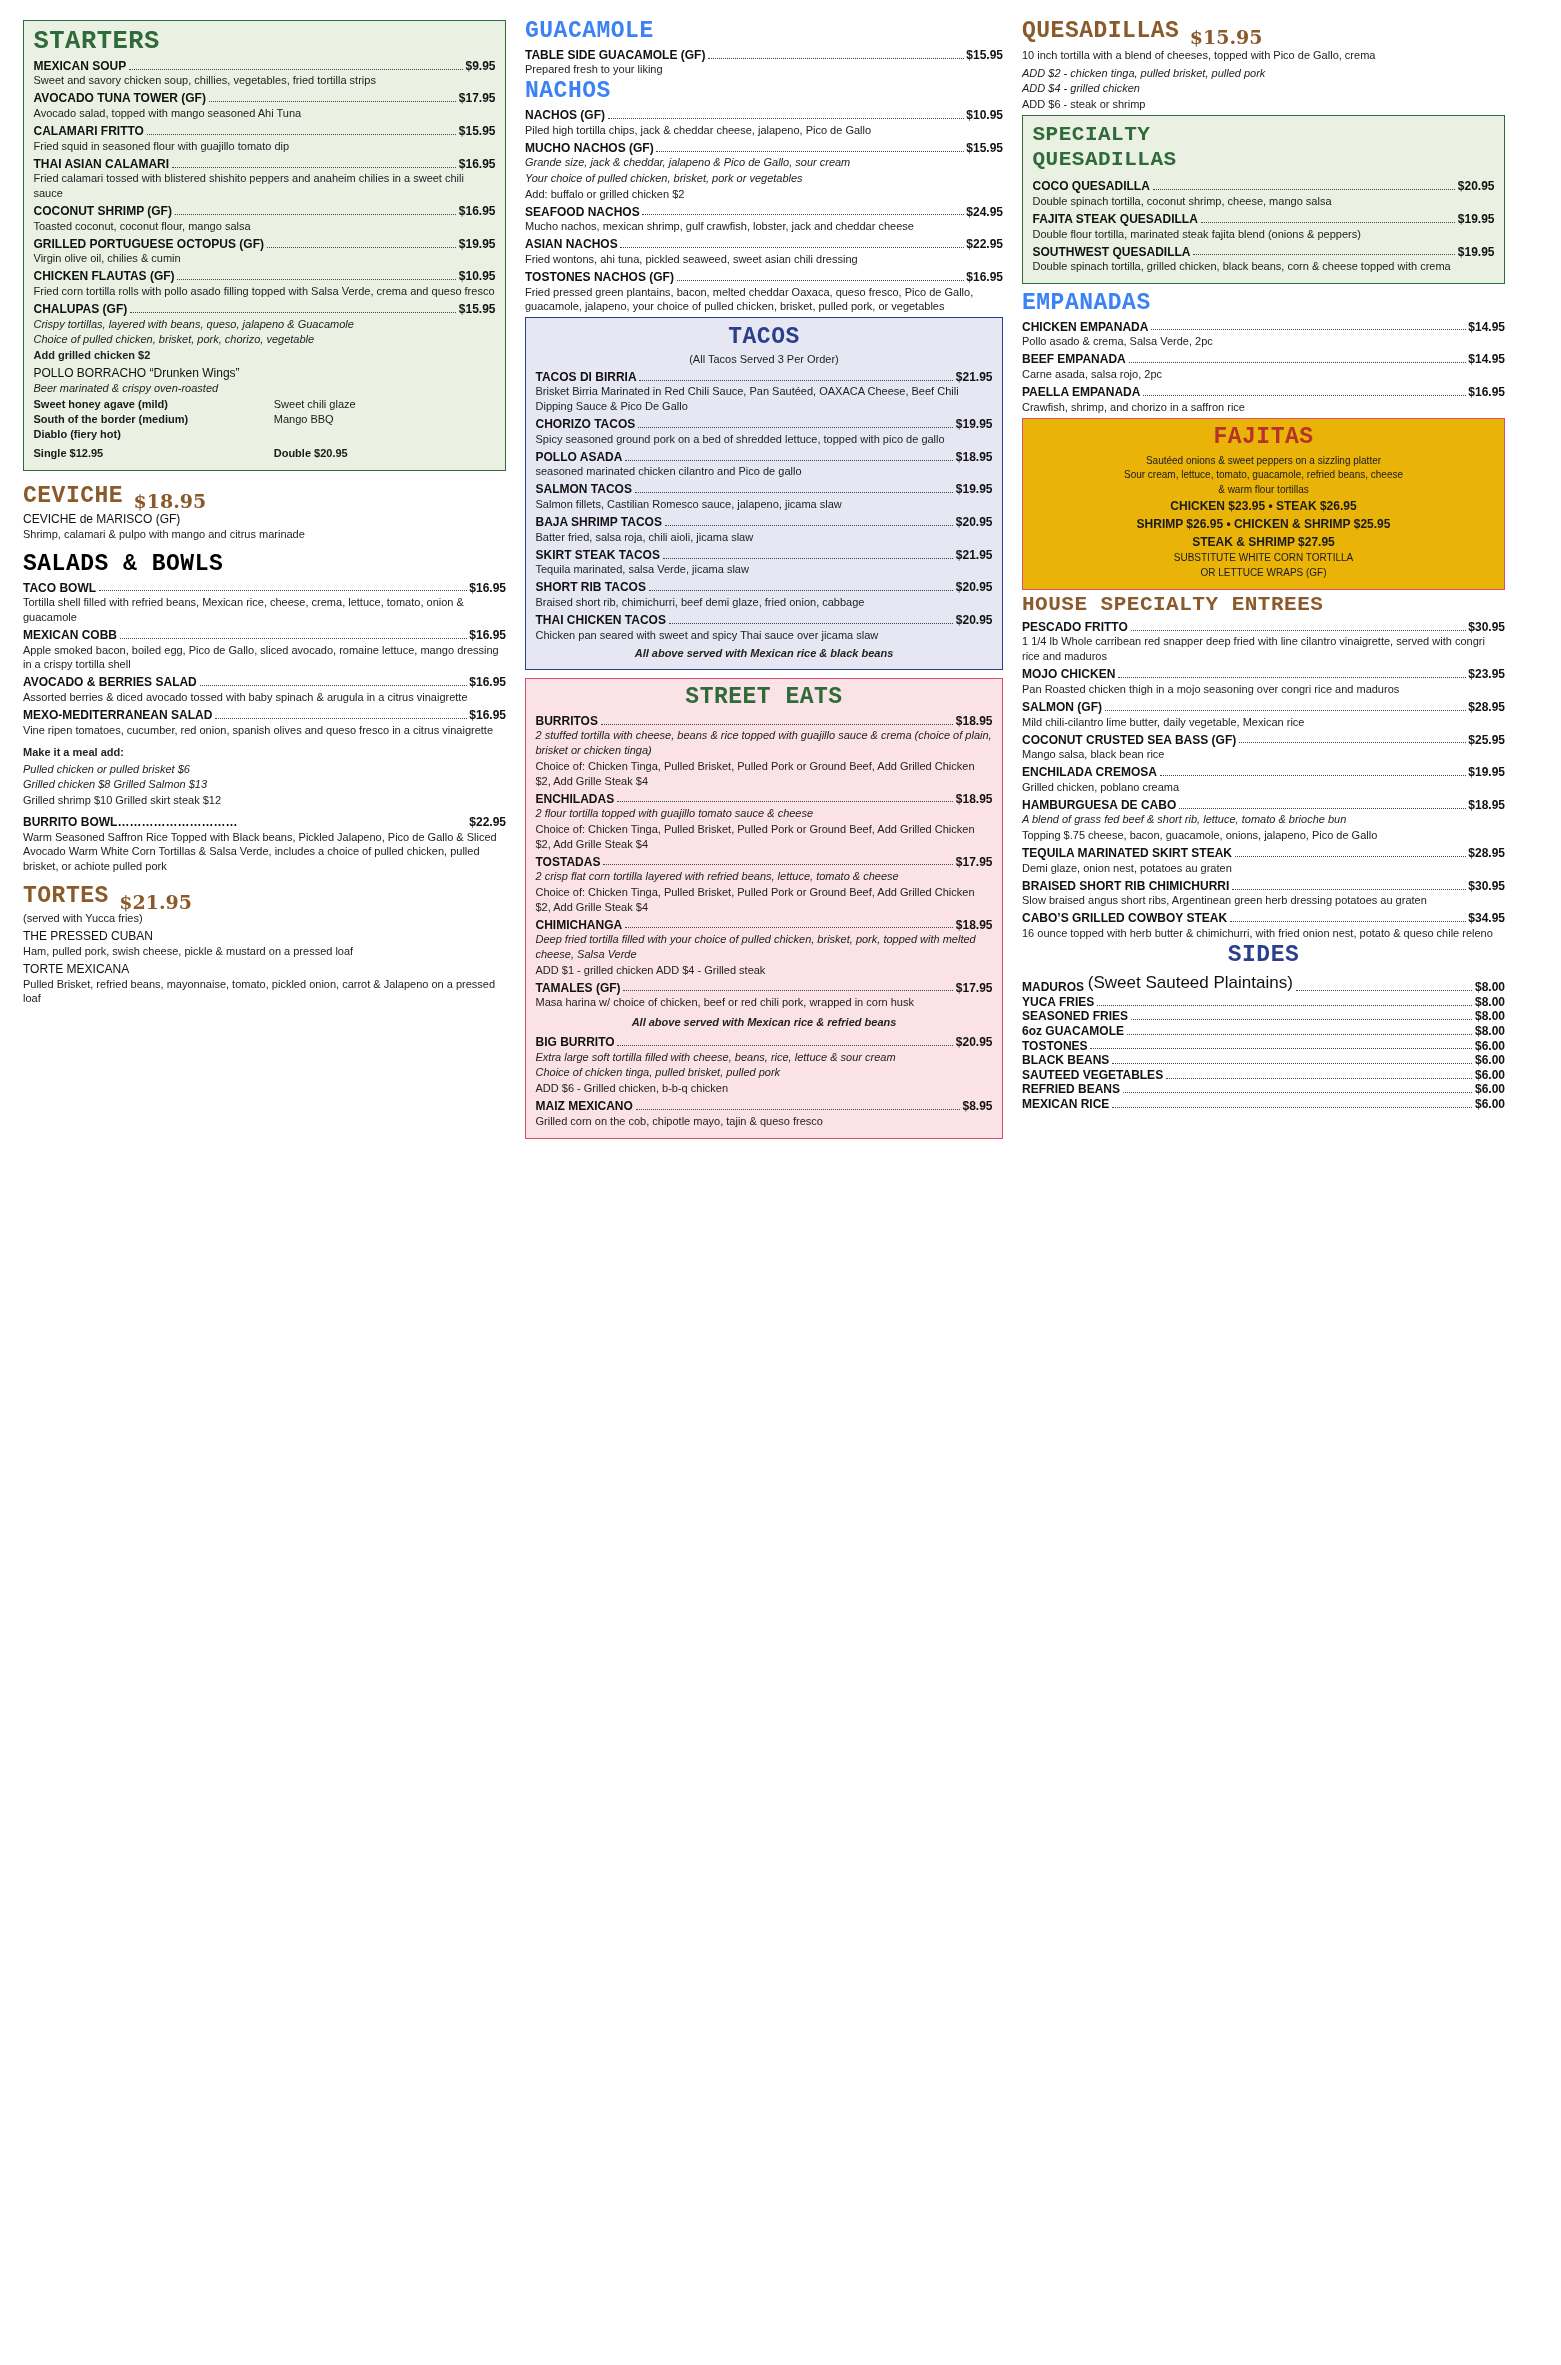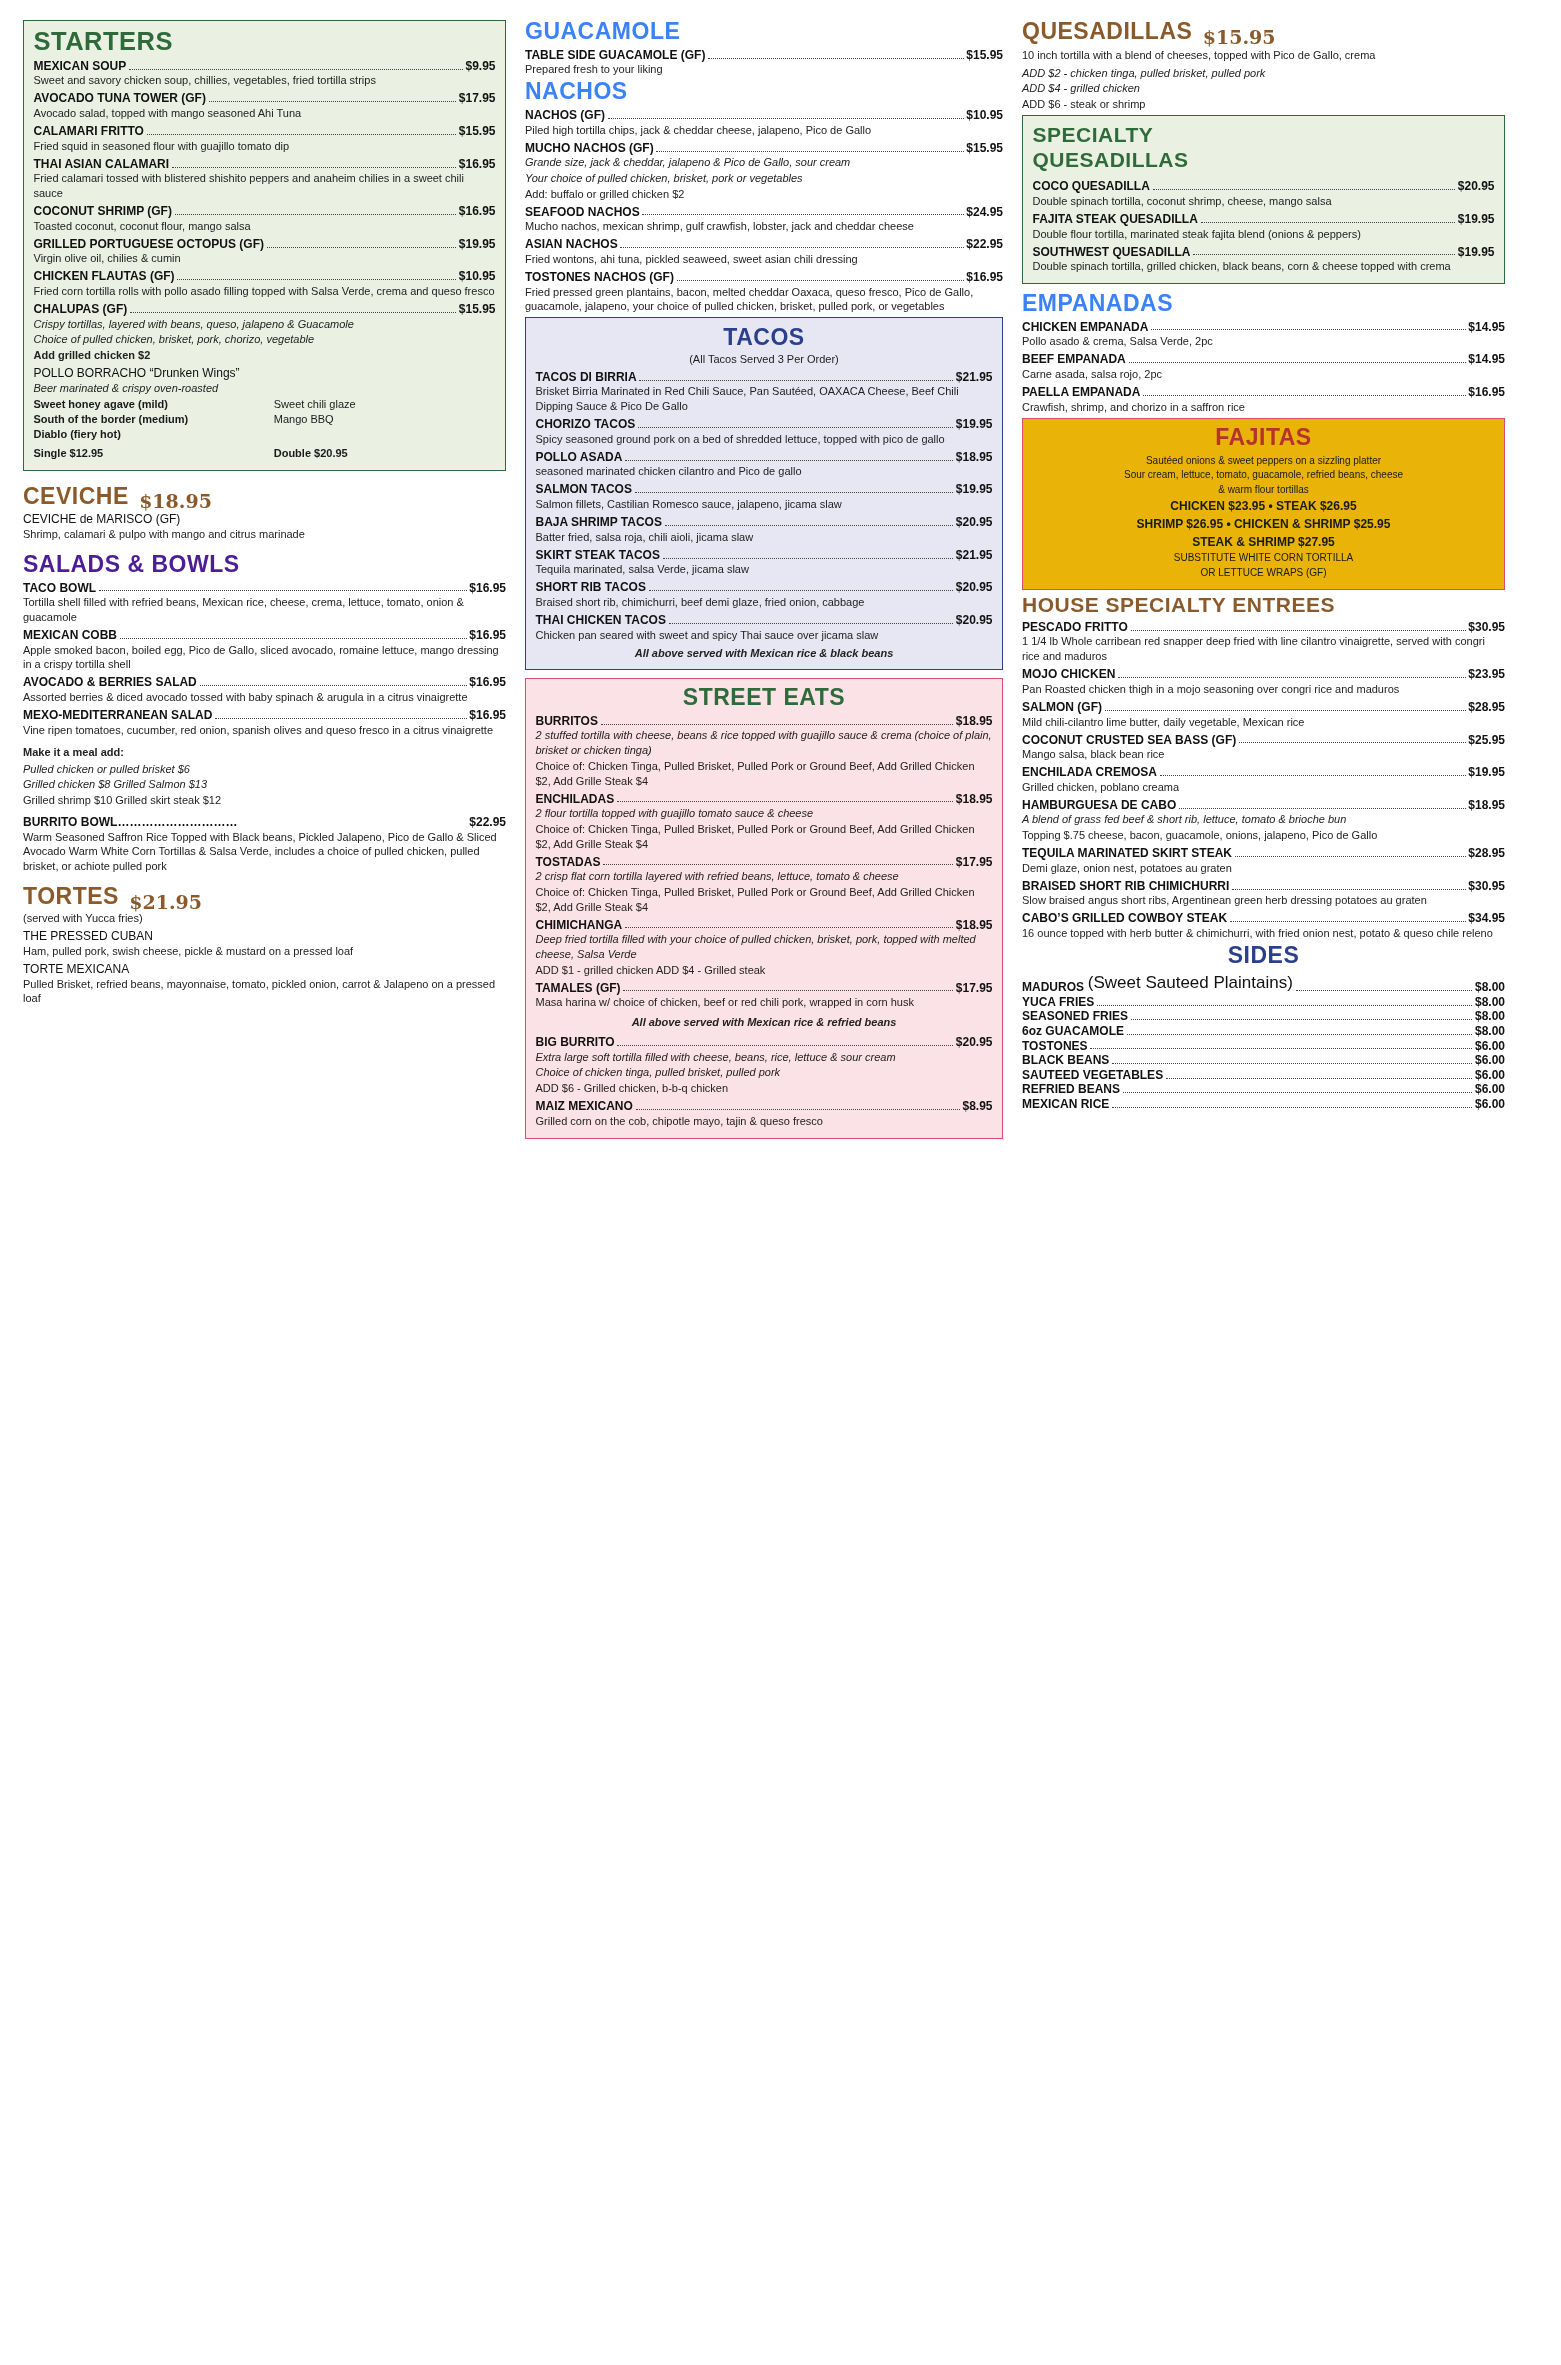--- a/index.html
+++ b/index.html
@@ -20,28 +20,28 @@
     display:flex;
     gap:19px;
     align-items:flex-start;
   }
   .col{width:483px;flex:0 0 483px;}
   .col.mid{width:478px;flex:0 0 478px;}
   .col.right{width:483px;flex:0 0 483px;}
 
   
   .sect-title{
-    font-family:Liberation Sans, sans-serif;
+    font-family:Liberation Mono, monospace;
     font-weight:bold;
     letter-spacing:0.5px;
     line-height:1;
     margin:0 0 4.7px 0;
   }
   .t-green{color:#2f6b3a;}
-  .t-red{color:#4c1d95;}
+  .t-red{color:#000000;}
   .t-pink{color:#3b82f6;}
   .t-blue{color:#2b3f8c;}
   .t-brown{color:#8a5a2b;}
   .t-darkred{color:#b5332a;}
 
   .sz-xl{font-size:25.5px;}
   .sz-lg{font-size:23px;}
   .sz-md{font-size:21px;}
 
   

